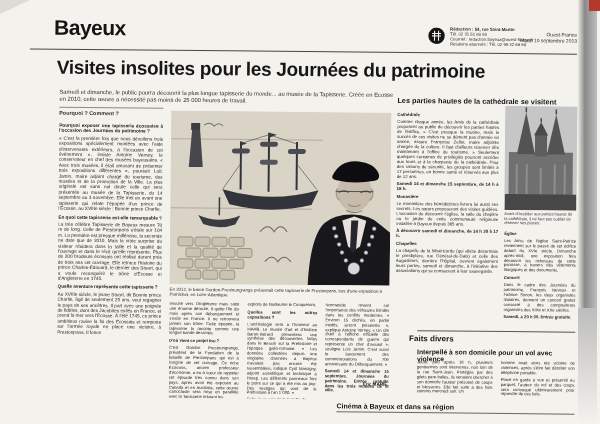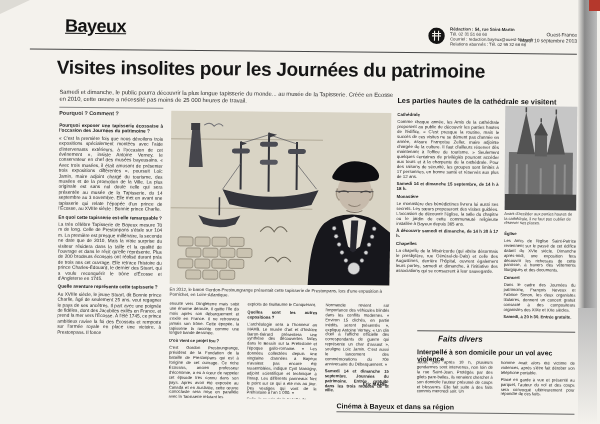--- a/index.html
+++ b/index.html
@@ -1,21 +1,21 @@
 <!DOCTYPE html>
 <html lang="fr"><head>
 <meta charset="utf-8">
 <style>
   html,body{margin:0;padding:0;width:600px;height:424px;overflow:hidden;
     background:#f4f2ed;font-family:"Liberation Sans",sans-serif;color:#1c1c1c;}
   #sheet{position:absolute;left:0;top:0;width:600px;height:424px;
     transform:rotate(.55deg);transform-origin:300px 40px;}
   .abs{position:absolute;}
   
-  #section-title{left:65px;top:18px;font-size:18px;font-weight:bold;letter-spacing:-.5px;color:#141414;text-decoration:underline;}
+  #section-title{left:54px;top:18px;font-size:21px;font-weight:bold;letter-spacing:-.5px;color:#141414;}
   #of-logo{left:428px;top:26px;width:17px;height:17px;}
   #contact{left:450px;top:25px;width:125px;font-size:4.3px;line-height:5.1px;color:#2a2a2a;}
   #contact .c1{font-weight:bold;}
   #edition-block{left:470px;top:29px;width:107px;text-align:right;font-size:5px;line-height:6.2px;color:#2a2a2a;}
   #header-rule{left:30px;top:51px;width:547px;height:1px;background:#474747;}
   
   #headline{left:57px;top:59px;font-size:19px;font-weight:bold;letter-spacing:-.3px;color:#161616;white-space:nowrap;}
   #standfirst{left:60px;top:91px;width:334px;font-size:5.8px;line-height:6.6px;color:#2c2c2c;}
   #rubric{left:60px;top:109px;width:104px;font-size:5.4px;font-weight:bold;color:#333;
     border-top:1px solid #8a8a8a;padding-top:2px;}
@@ -32,21 +32,21 @@
   #main-photo{left:172px;top:112px;width:220px;height:173px;background:#dcd7c9;overflow:hidden;}
   #main-caption{left:172px;top:288px;width:220px;font-size:4.4px;line-height:5.1px;color:#262626;}
   
   #cath-headline{left:398px;top:95px;width:182px;font-size:7.3px;font-weight:bold;color:#161616;white-space:nowrap;}
   #cath-left{left:398px;top:108px;width:102px;height:192px;font-size:4.4px;line-height:5px;}
   #cath-photo{left:506px;top:104px;width:72px;height:104px;background:#c9c9c9;overflow:hidden;}
   #cath-caption{left:506px;top:210px;width:72px;font-size:4px;line-height:4.7px;color:#333;}
   #cath-right{left:506px;top:227px;width:72px;height:100px;font-size:4.2px;line-height:4.9px;}
   
   #fd-rule{left:420px;top:329px;width:158px;height:1px;background:#555;}
-  #fd-title{left:441px;top:333px;font-size:8px;font-weight:bold;color:#161616;font-style:italic;}
+  #fd-title{left:412px;top:333px;font-size:8px;font-weight:bold;color:#161616;}
   #fd-headline{left:420px;top:347px;width:158px;font-size:6.8px;font-weight:bold;color:#161616;}
   #fd-col1{left:420px;top:359px;width:76px;height:40px;font-size:4.2px;line-height:4.9px;}
   #fd-col2{left:504px;top:359px;width:74px;height:40px;font-size:4.2px;line-height:4.9px;}
   
   #cinema-title{left:340px;top:402px;width:238px;font-size:7px;font-weight:bold;color:#161616;
     border-bottom:1px solid #666;padding-bottom:2px;}
   
   #edge-strip{left:578px;top:0;width:19px;height:308px;
     background:linear-gradient(to right,rgba(0,0,0,.04),#8a8a8a 35%,#a5a5a5 70%,#bdbdbd);}
   #edge-fade{left:578px;top:308px;width:19px;height:116px;

